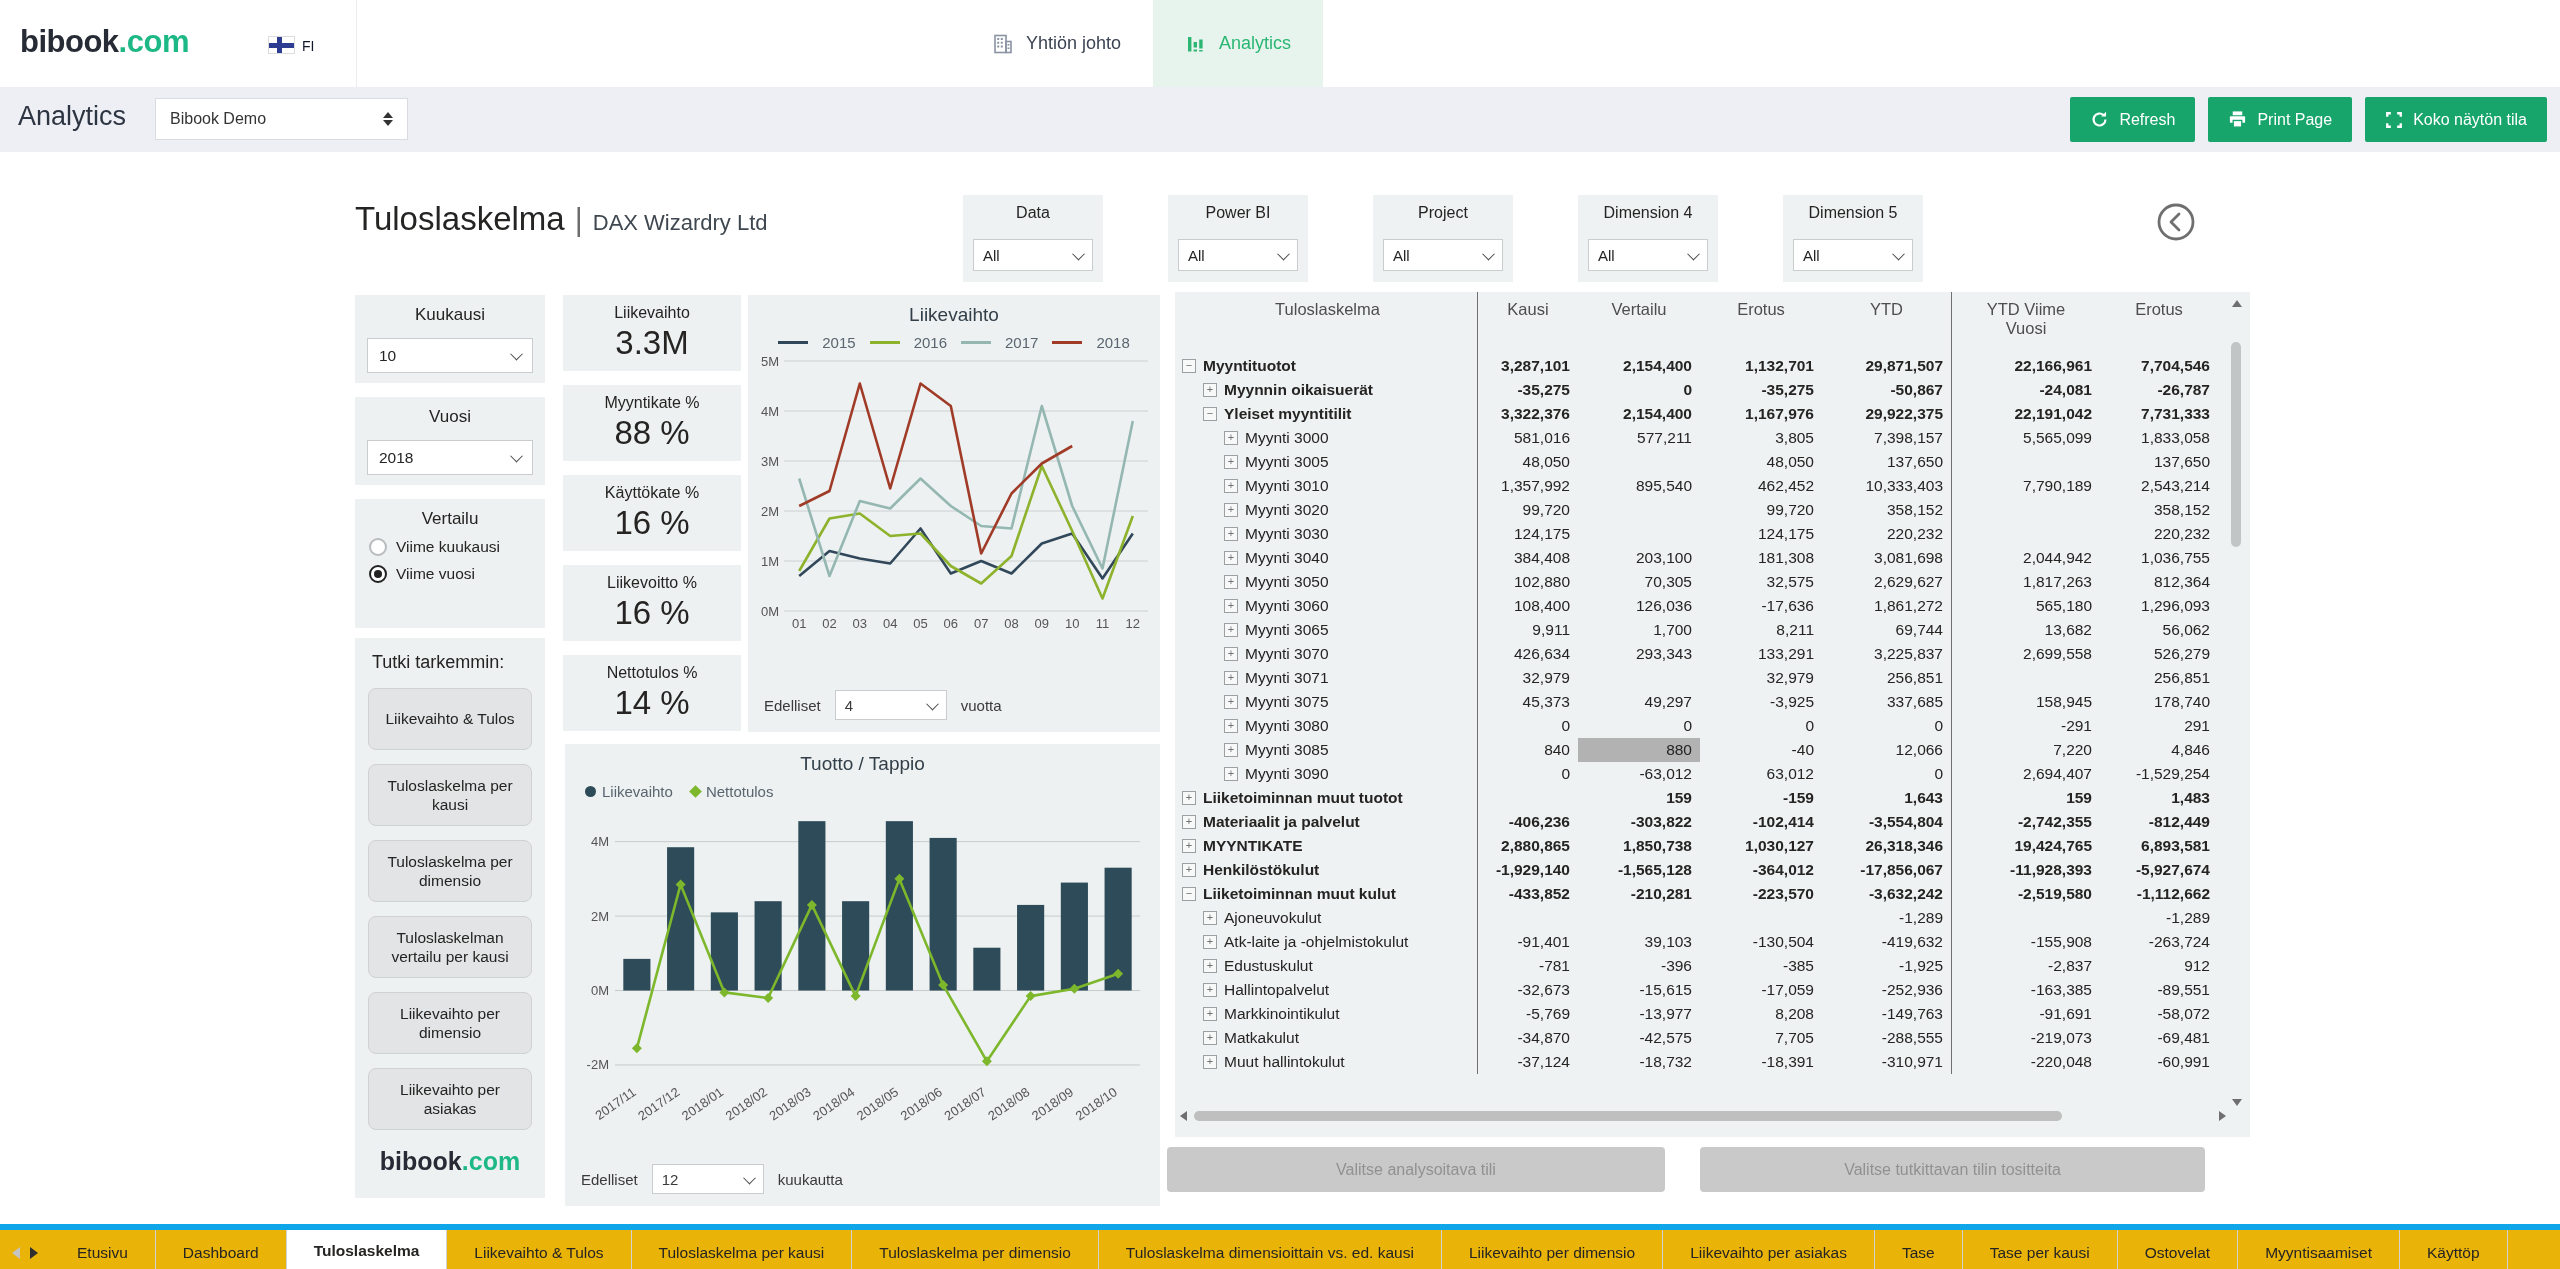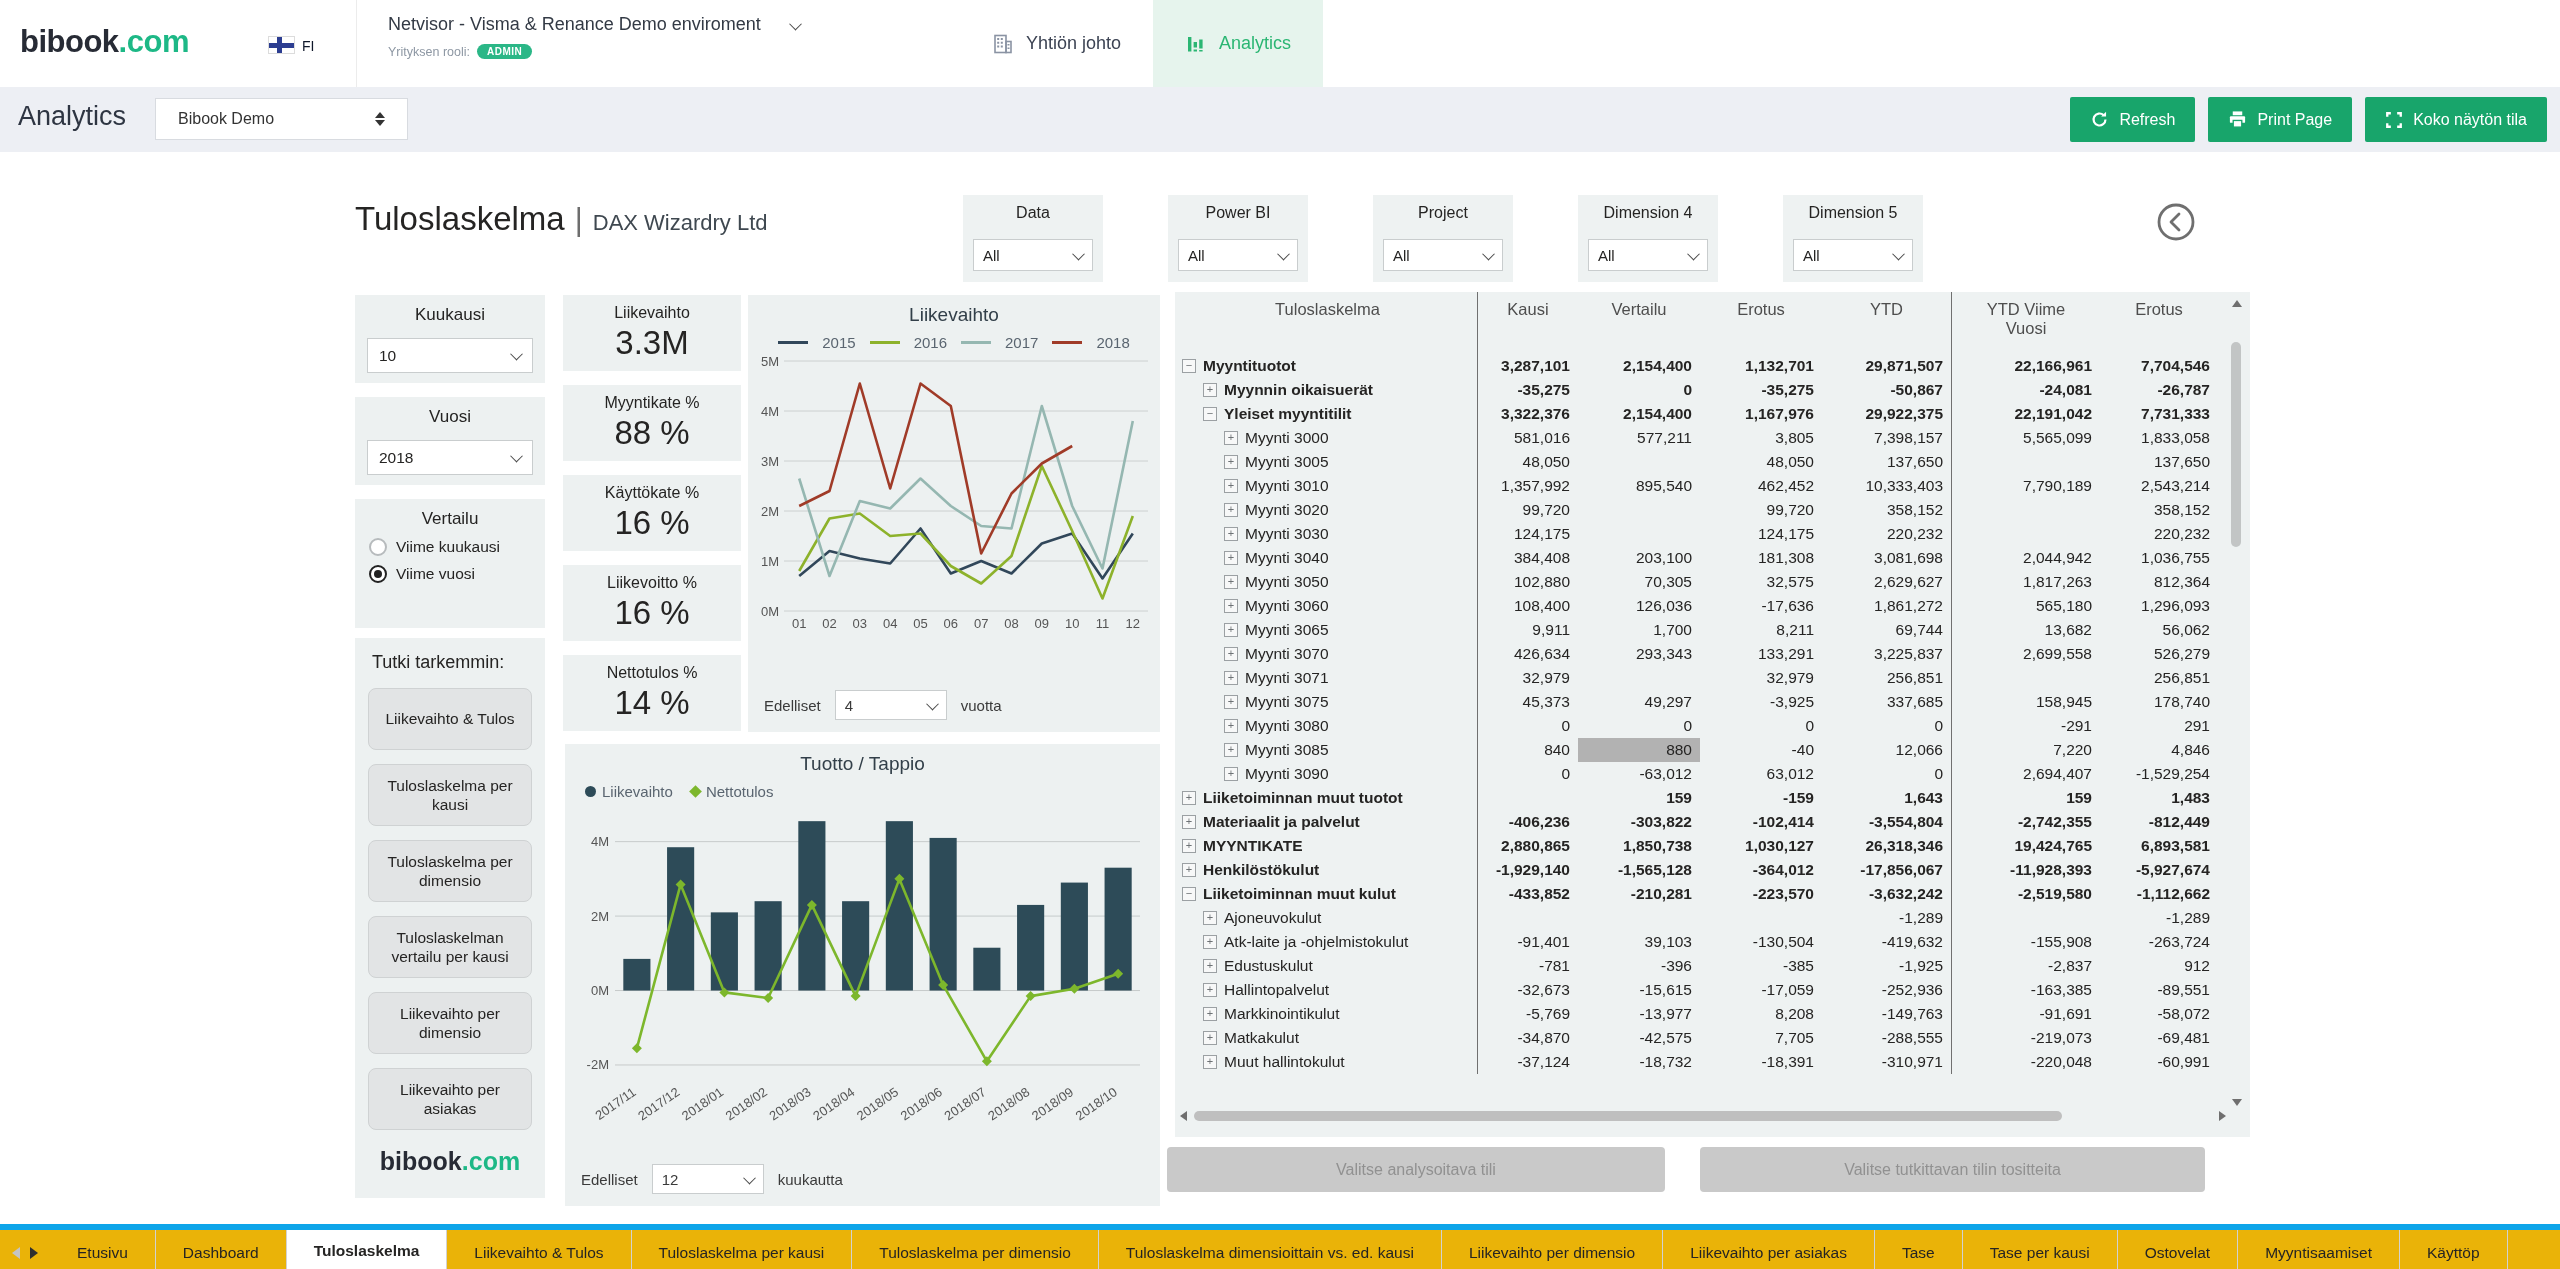--- a/index.html
+++ b/index.html
@@ -22,21 +22,21 @@
   .admin-badge{background:#2bb787;color:#fff;font-size:10px;font-weight:700;padding:2px 10px;border-radius:9px;letter-spacing:.5px;}
   #nav-tabs{position:absolute;left:960px;top:0;height:87px;display:flex;}
   .nav-tab{height:87px;display:flex;align-items:center;gap:12px;padding:0 32px;font-size:18px;color:#3c4353;cursor:pointer;}
   .nav-tab.active{background:#e6f4ed;color:#2bb673;}
   .chev{display:inline-block;width:8px;height:8px;border-right:1.7px solid #4a4a4a;border-bottom:1.7px solid #4a4a4a;transform:rotate(45deg) translate(-1px,-1px);}
 
   
   #toolbar{position:absolute;left:0;top:87px;width:2560px;height:65px;background:#edeff4;border-bottom:1px solid #e3e5ea;}
   #toolbar h1{position:absolute;left:18px;top:14px;margin:0;font-size:27px;font-weight:400;color:#2e3542;}
   .ws-select{position:absolute;left:155px;top:11px;width:253px;height:42px;background:#fff;border:1px solid #d8dbe0;
-             display:flex;align-items:center;justify-content:space-between;padding:0 22px;font-size:16px;color:#333;cursor:pointer;box-sizing:border-box;}
+             display:flex;align-items:center;justify-content:space-between;padding:0 14px;font-size:16px;color:#333;cursor:pointer;box-sizing:border-box;}
   .updown{display:flex;flex-direction:column;gap:2px;}
   .tri-up{width:0;height:0;border-left:5px solid transparent;border-right:5px solid transparent;border-bottom:6px solid #333;}
   .tri-down{width:0;height:0;border-left:5px solid transparent;border-right:5px solid transparent;border-top:6px solid #333;}
   #toolbar-buttons{position:absolute;right:13px;top:10px;display:flex;gap:13px;}
   .tb-btn{height:45px;background:#18a56b;color:#fff;border:none;border-radius:2px;display:flex;align-items:center;gap:10px;
           padding:0 20px;font-size:16px;font-family:inherit;cursor:pointer;}
 
   
   #canvas{position:absolute;left:0;top:152px;width:2560px;height:1072px;background:#fff;}
   .panel{position:absolute;background:#edf1f1;}
@@ -131,30 +131,20 @@
   <header id="topnav">
     <div class="logo">
       <span class="l-dark">bibook</span><span class="l-green">.com</span>
     </div>
     <div class="flag">
         <div class="fv"></div>
         <div class="fh"></div>
       </div>
     <span class="locale">FI</span>
     <div class="nav-sep"></div>
-    <div class="company">
-      <div class="company-row">
-        <span class="company-name">Netvisor - Visma &amp; Renance Demo enviroment</span>
-        <span class="chev"></span>
-      </div>
-      <div class="company-sub">
-        <span>Yrityksen rooli:</span>
-        <span class="admin-badge">ADMIN</span>
-      </div>
-    </div>
     <nav id="nav-tabs">
         <div class="nav-tab">
           <span class="nav-tab-icon">
             <svg viewBox="0 0 22 22" width="22" height="22">
               <rect x="3" y="2.5" width="11" height="17" fill="none" stroke="#8a93a3" stroke-width="1.6"></rect>
               <rect x="14" y="8.5" width="5" height="11" fill="none" stroke="#8a93a3" stroke-width="1.6"></rect>
               <path d="M5.2 5h2v2h-2zM8.8 5h2v2h-2zM5.2 8.7h2v2h-2zM8.8 8.7h2v2h-2zM5.2 12.4h2v2h-2zM8.8 12.4h2v2h-2zM15.5 11h2v1.5h-2zM15.5 14.5h2v1.5h-2z" fill="#8a93a3"></path>
             </svg>
           </span>
           <span>Yhtiön johto</span>

